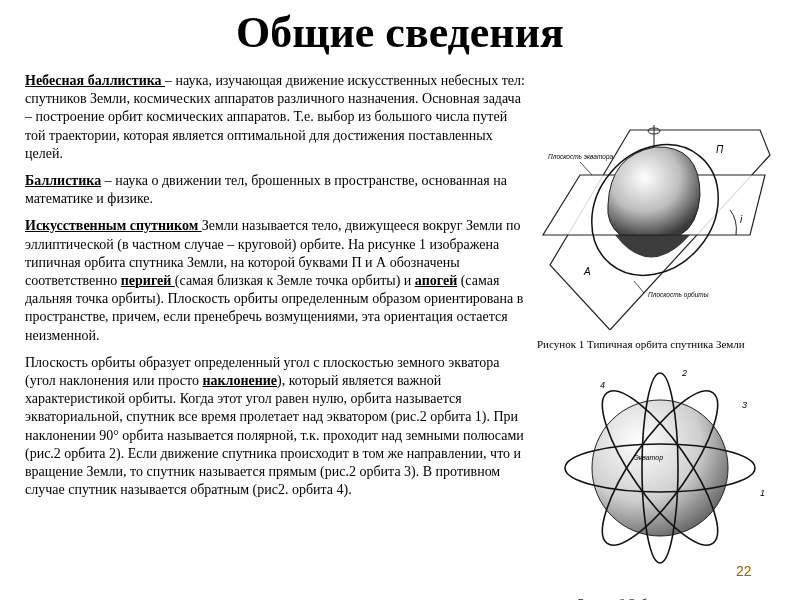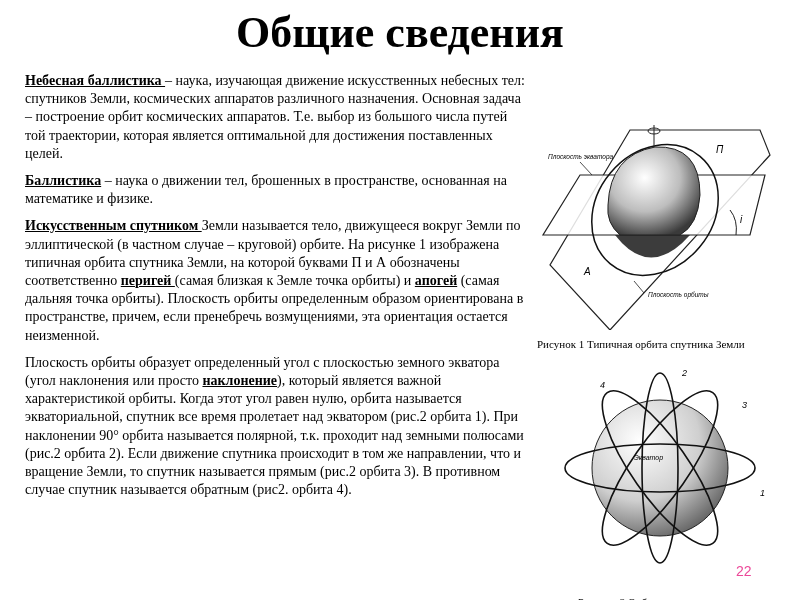--- a/index.html
+++ b/index.html
@@ -7,21 +7,21 @@
   .title { position: absolute; left: 0; top: 6px; width: 800px; text-align: center; font-size: 44px; line-height: 54px; font-weight: bold; }
   .text-col { position: absolute; left: 25px; top: 72px; width: 500px; font-size: 14px; line-height: 18.2px; }
   .para { margin: 0 0 9px 0; }
   .term { font-weight: bold; text-decoration: underline; }
   .fig { position: absolute; }
   .fig1 { left: 540px; top: 125px; width: 240px; height: 205px; }
   .fig2 { left: 560px; top: 368px; width: 210px; height: 200px; }
   .caption { position: absolute; font-size: 11px; white-space: nowrap; }
   .cap1 { left: 537px; top: 338px; }
   .cap2 { left: 578px; top: 596px; }
-  .slide-num { position: absolute; left: 736px; top: 563px; font-family: "Liberation Sans", sans-serif; font-size: 14px; color: #ec4899; }
+  .slide-num { position: absolute; left: 736px; top: 563px; font-family: "Liberation Sans", sans-serif; font-size: 14px; color: #a16207; }
   .lbl { font-family: "Liberation Sans", sans-serif; font-style: italic; }
 </style>
 </head>
 <body>
 
 <div class="title">Общие сведения</div>
 
 <div class="text-col">
   <p class="para"><span class="term">Небесная баллистика </span><span>– наука, изучающая движение искусственных небесных тел: спутников Земли, космических аппаратов различного назначения. Основная задача – построение орбит космических аппаратов. Т.е. выбор из большого числа путей той траектории, которая является оптимальной для достижения поставленных целей.</span></p>
 

